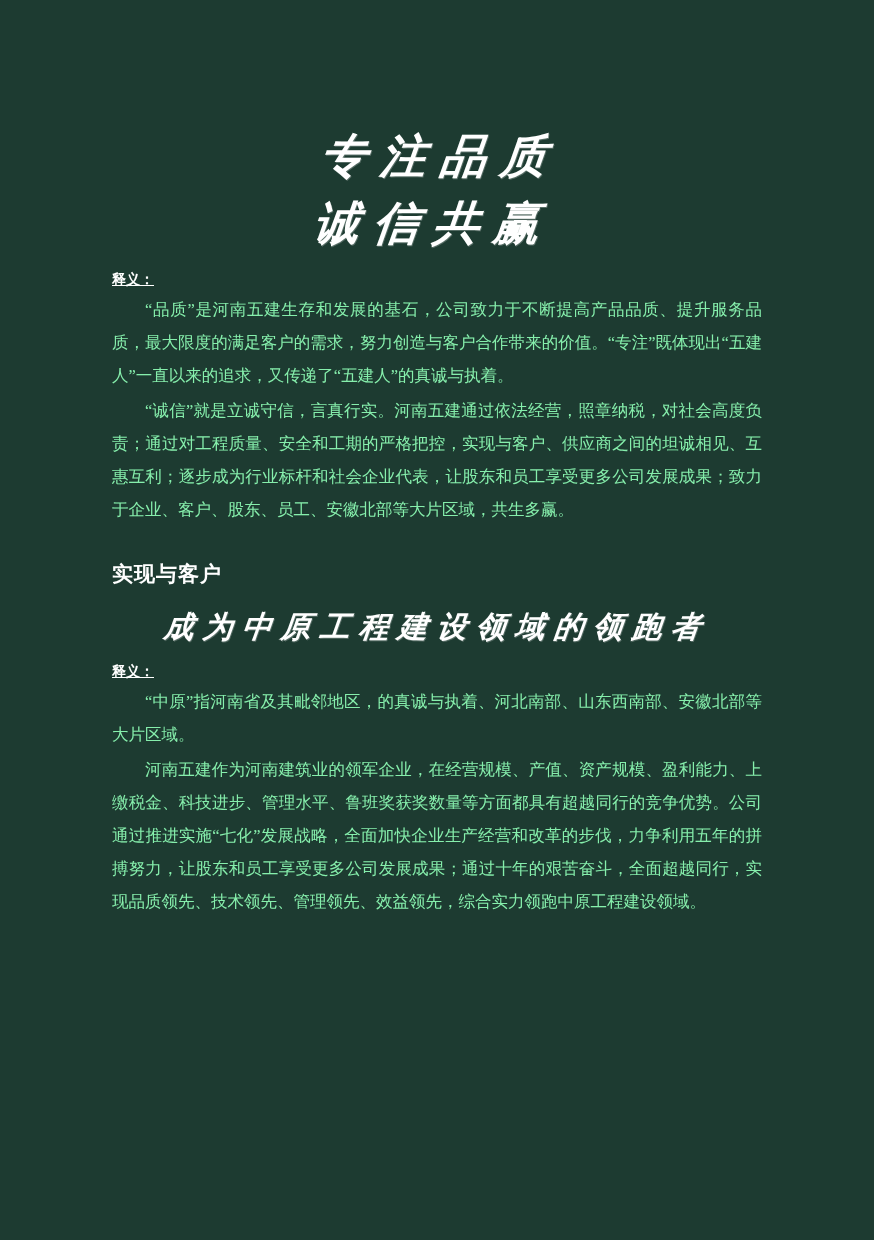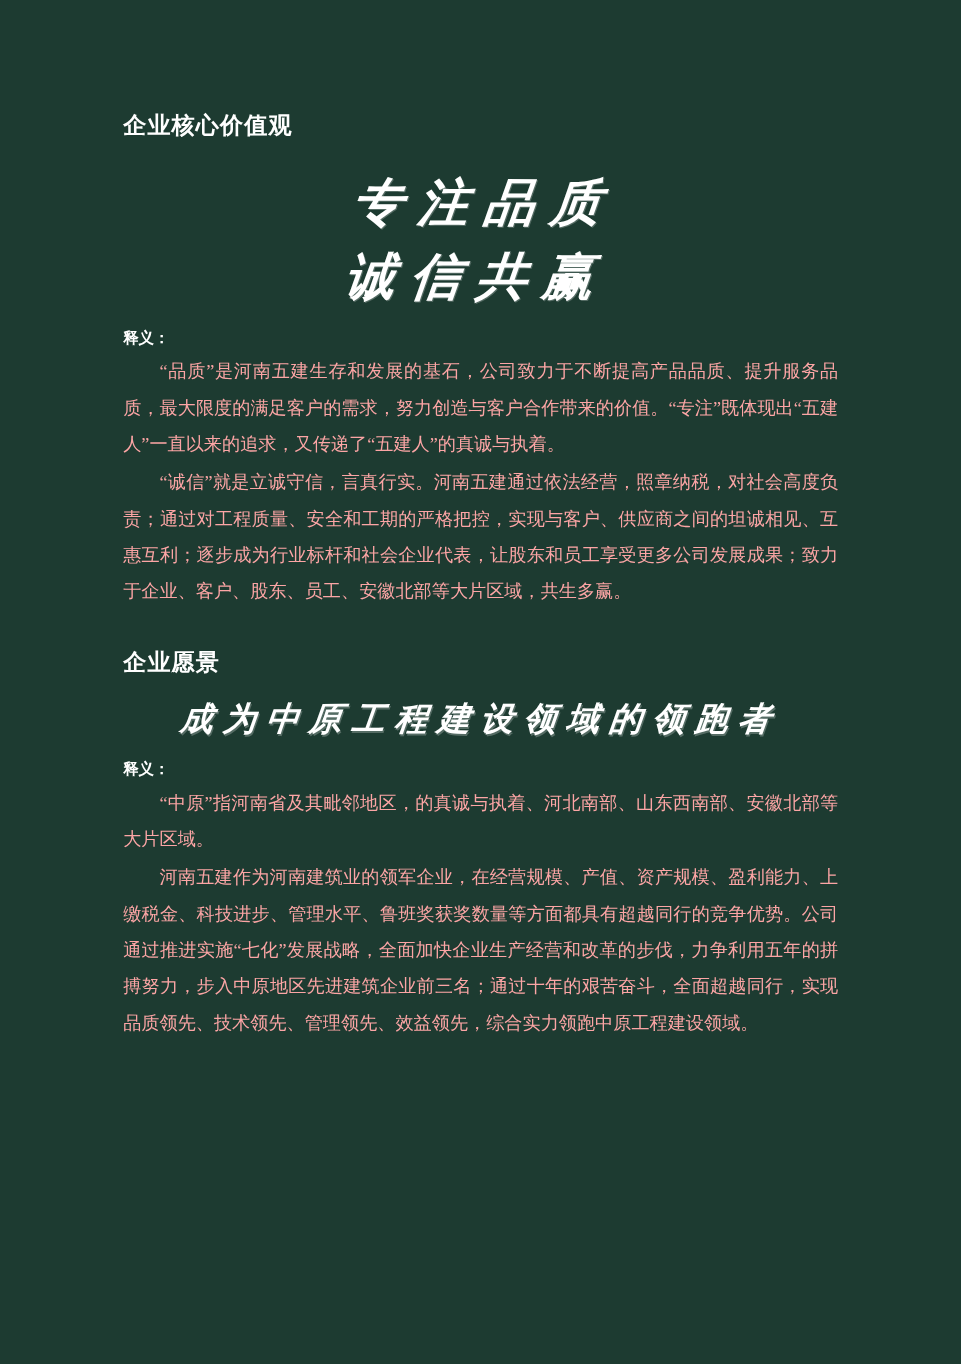--- a/index.html
+++ b/index.html
@@ -59,63 +59,63 @@
     letter-spacing: 9px;
     margin: 16px 0 6px 0;
     transform: skewX(-6deg);
   }
   .shiyi {
     font-family: "Liberation Sans", sans-serif;
     font-size: 14px;
     font-weight: bold;
     margin: 14px 0 4px 0;
     color: #ffffff;
+    text-decoration: underline;
   }
   p.body-text {
     font-size: 16.5px;
     line-height: 2.0;
     text-align: justify;
     text-justify: inter-ideograph;
     margin: 0 0 2px 0;
     text-indent: 2em;
-    color: #fca5a5;
+    color: #86efac;
   }
   .vision-block {
     margin-top: 34px;
   }
 </style>
 </head>
 <body>
 
 <div class="page">
   <div class="content">
 
     <div>
-      <h2 class="section-heading">企业核心价值观</h2>
 
       <div class="calligraphy slogan-main">
         <span class="line">专注品质</span>
         <span class="line">诚信共赢</span>
       </div>
 
       <div class="shiyi">释义：</div>
 
       <p class="body-text">“品质”是河南五建生存和发展的基石，公司致力于不断提高产品品质、提升服务品质，最大限度的满足客户的需求，努力创造与客户合作带来的价值。“专注”既体现出“五建人”一直以来的追求，又传递了“五建人”的真诚与执着。</p>
 
       <p class="body-text">“诚信”就是立诚守信，言真行实。河南五建通过依法经营，照章纳税，对社会高度负责；通过对工程质量、安全和工期的严格把控，实现与客户、供应商之间的坦诚相见、互惠互利；逐步成为行业标杆和社会企业代表，让股东和员工享受更多公司发展成果；致力于企业、客户、股东、员工、安徽北部等大片区域，共生多赢。</p>
     </div>
 
     <div class="vision-block">
-      <h2 class="section-heading">企业愿景</h2>
+      <h2 class="section-heading">实现与客户</h2>
 
       <div class="calligraphy slogan-vision">
         <span class="line">成为中原工程建设领域的领跑者</span>
       </div>
 
       <div class="shiyi">释义：</div>
 
       <p class="body-text">“中原”指河南省及其毗邻地区，的真诚与执着、河北南部、山东西南部、安徽北部等大片区域。</p>
 
-      <p class="body-text">河南五建作为河南建筑业的领军企业，在经营规模、产值、资产规模、盈利能力、上缴税金、科技进步、管理水平、鲁班奖获奖数量等方面都具有超越同行的竞争优势。公司通过推进实施“七化”发展战略，全面加快企业生产经营和改革的步伐，力争利用五年的拼搏努力，步入中原地区先进建筑企业前三名；通过十年的艰苦奋斗，全面超越同行，实现品质领先、技术领先、管理领先、效益领先，综合实力领跑中原工程建设领域。</p>
+      <p class="body-text">河南五建作为河南建筑业的领军企业，在经营规模、产值、资产规模、盈利能力、上缴税金、科技进步、管理水平、鲁班奖获奖数量等方面都具有超越同行的竞争优势。公司通过推进实施“七化”发展战略，全面加快企业生产经营和改革的步伐，力争利用五年的拼搏努力，让股东和员工享受更多公司发展成果；通过十年的艰苦奋斗，全面超越同行，实现品质领先、技术领先、管理领先、效益领先，综合实力领跑中原工程建设领域。</p>
     </div>
 
   </div>
 </div>
 
 </body></html>

